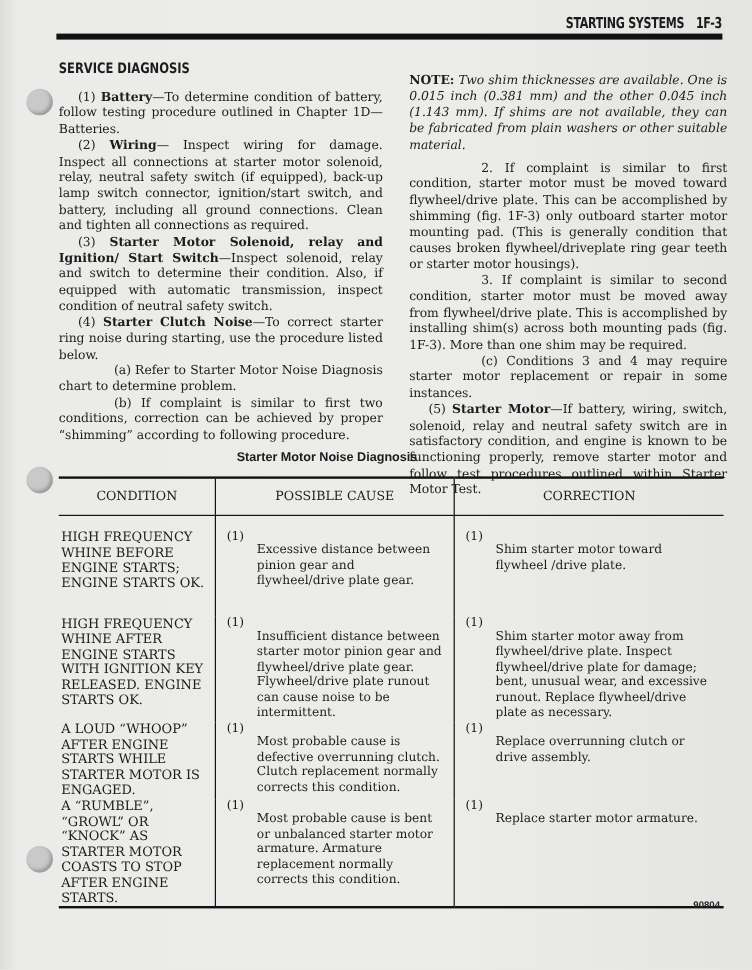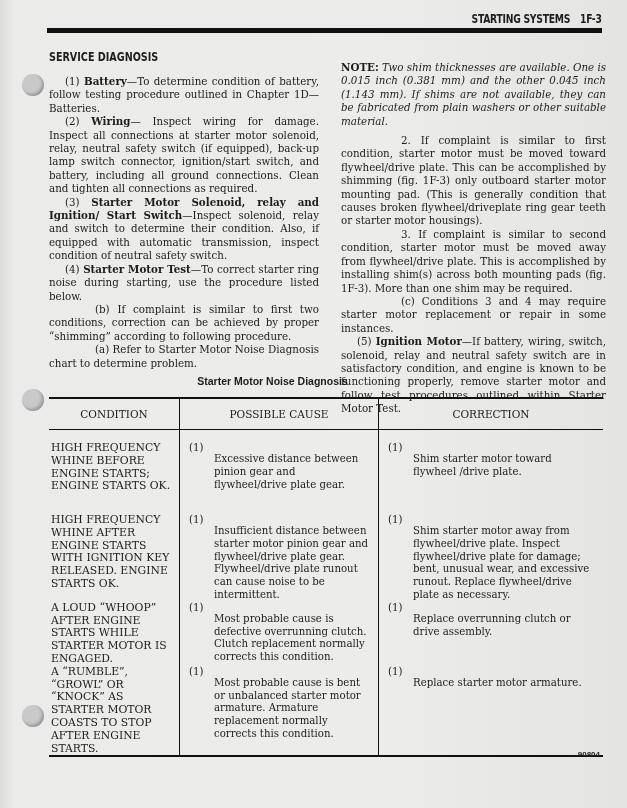--- a/index.html
+++ b/index.html
@@ -54,31 +54,31 @@
     <span>STARTING SYSTEMS</span><span class="pg">1F-3</span>
   </div>
   <div class="header-rule"></div>
 
   <div class="section-title">SERVICE DIAGNOSIS</div>
 
   <div class="col col-left">
     <p class="ind1"><span>(1)</span> <b>Battery</b><span>—To determine condition of battery, follow testing procedure outlined in Chapter 1D—Batteries.</span></p>
     <p class="ind1"><span>(2)</span> <b>Wiring</b><span>— Inspect wiring for damage. Inspect all connections at starter motor solenoid, relay, neutral safety switch (if equipped), back-up lamp switch connector, ignition/start switch, and battery, including all ground connections. Clean and tighten all connections as required.</span></p>
     <p class="ind1"><span>(3)</span> <b>Starter Motor Solenoid, relay and Ignition/ Start Switch</b><span>—Inspect solenoid, relay and switch to determine their condition. Also, if equipped with automatic transmission, inspect condition of neutral safety switch.</span></p>
-    <p class="ind1"><span>(4)</span> <b>Starter Motor Test</b><span>—To correct starter ring noise during starting, use the procedure listed below.</span></p>
+    <p class="ind1"><span>(4)</span> <b>Starter Clutch Noise</b><span>—To correct starter ring noise during starting, use the procedure listed below.</span></p>
+    <p class="ind2">(a) Refer to Starter Motor Noise Diagnosis chart to determine problem.</p>
     <p class="ind2">(b) If complaint is similar to first two conditions, correction can be achieved by proper “shimming” according to following procedure.</p>
-    <p class="ind2">(a) Refer to Starter Motor Noise Diagnosis chart to determine problem.</p>
   </div>
 
   <div class="col col-right">
     <p class="note"><b>NOTE:</b> <span>Two shim thicknesses are available. One is 0.015 inch (0.381 mm) and the other 0.045 inch (1.143 mm). If shims are not available, they can be fabricated from plain washers or other suitable material.</span></p>
     <p class="ind3 gap">2. If complaint is similar to first condition, starter motor must be moved toward flywheel/drive plate. This can be accomplished by shimming (fig. 1F-3) only outboard starter motor mounting pad. (This is generally condition that causes broken flywheel/driveplate ring gear teeth or starter motor housings).</p>
     <p class="ind3">3. If complaint is similar to second condition, starter motor must be moved away from flywheel/drive plate. This is accomplished by installing shim(s) across both mounting pads (fig. 1F-3). More than one shim may be required.</p>
     <p class="ind3">(c) Conditions 3 and 4 may require starter motor replacement or repair in some instances.</p>
-    <p class="ind1"><span>(5)</span> <b>Ignition Motor</b><span>—If battery, wiring, switch, solenoid, relay and neutral safety switch are in satisfactory condition, and engine is known to be functioning properly, remove starter motor and follow test procedures outlined within Starter Motor Test.</span></p>
+    <p class="ind1"><span>(5)</span> <b>Starter Motor</b><span>—If battery, wiring, switch, solenoid, relay and neutral safety switch are in satisfactory condition, and engine is known to be functioning properly, remove starter motor and follow test procedures outlined within Starter Motor Test.</span></p>
   </div>
 
   <div class="chart-title">Starter Motor Noise Diagnosis</div>
 
   <table class="diag">
     <thead>
       <tr>
         <th class="c1">CONDITION</th>
         <th class="c2">POSSIBLE CAUSE</th>
         <th>CORRECTION</th>

